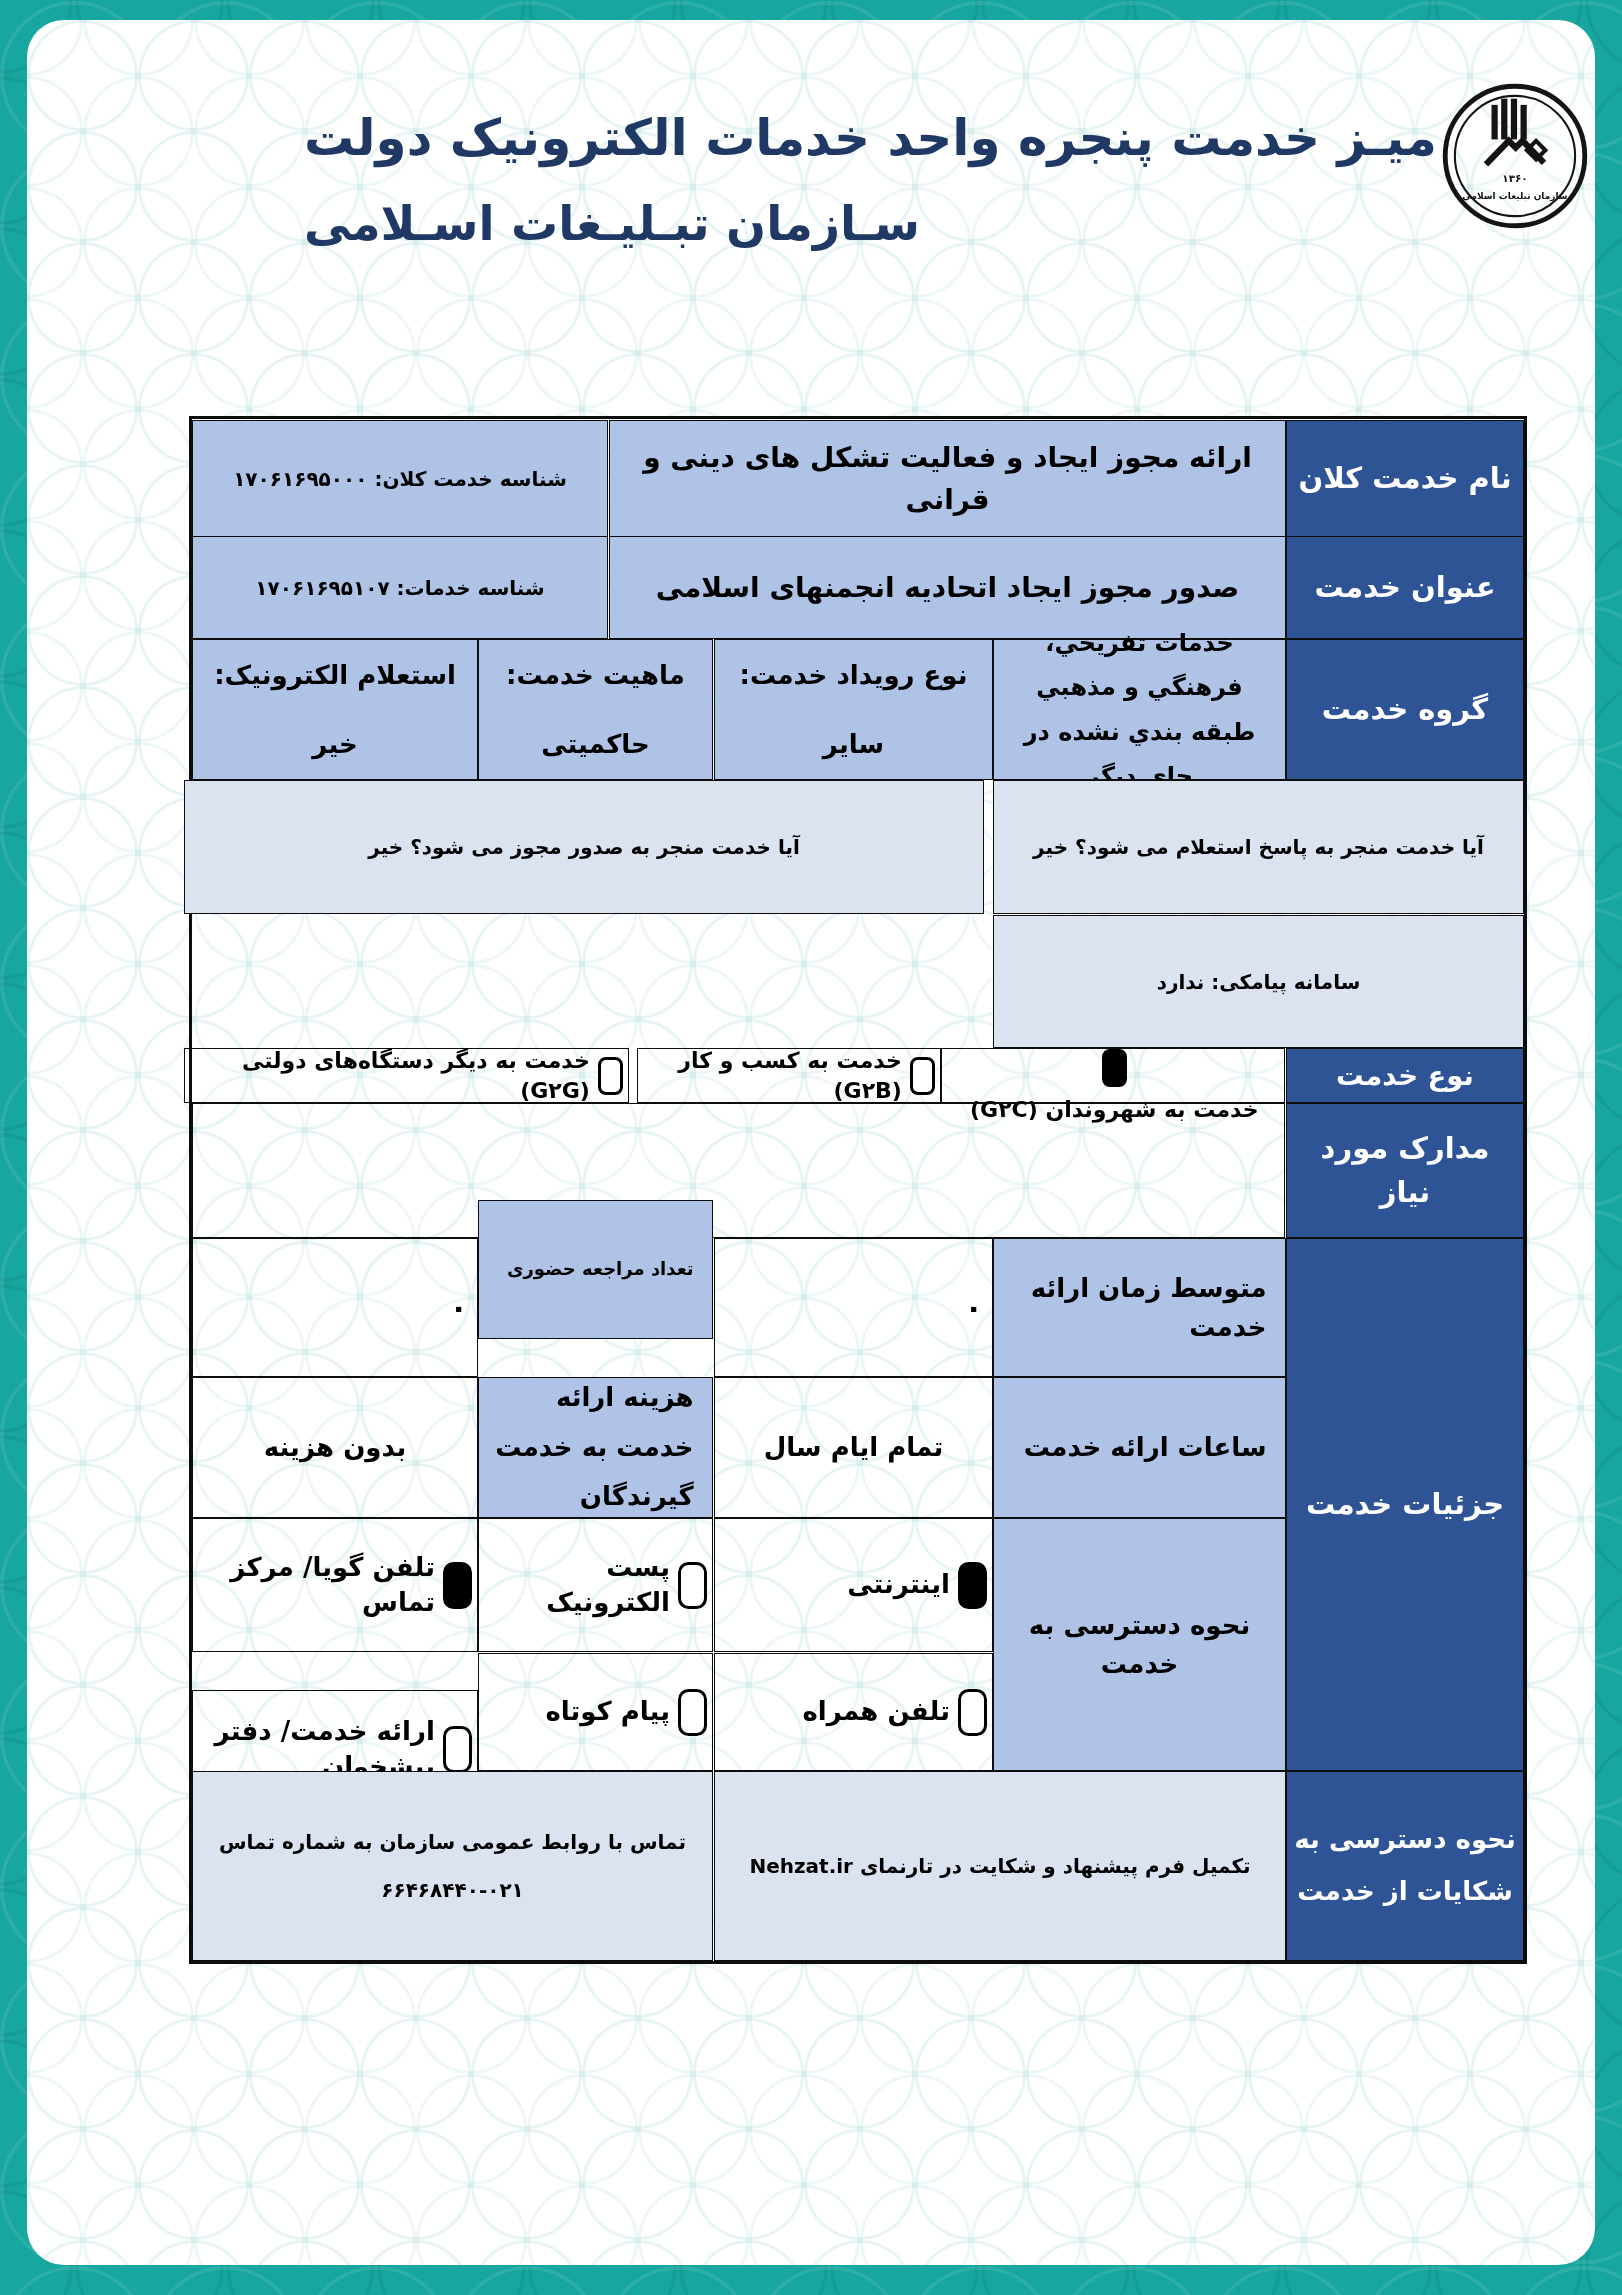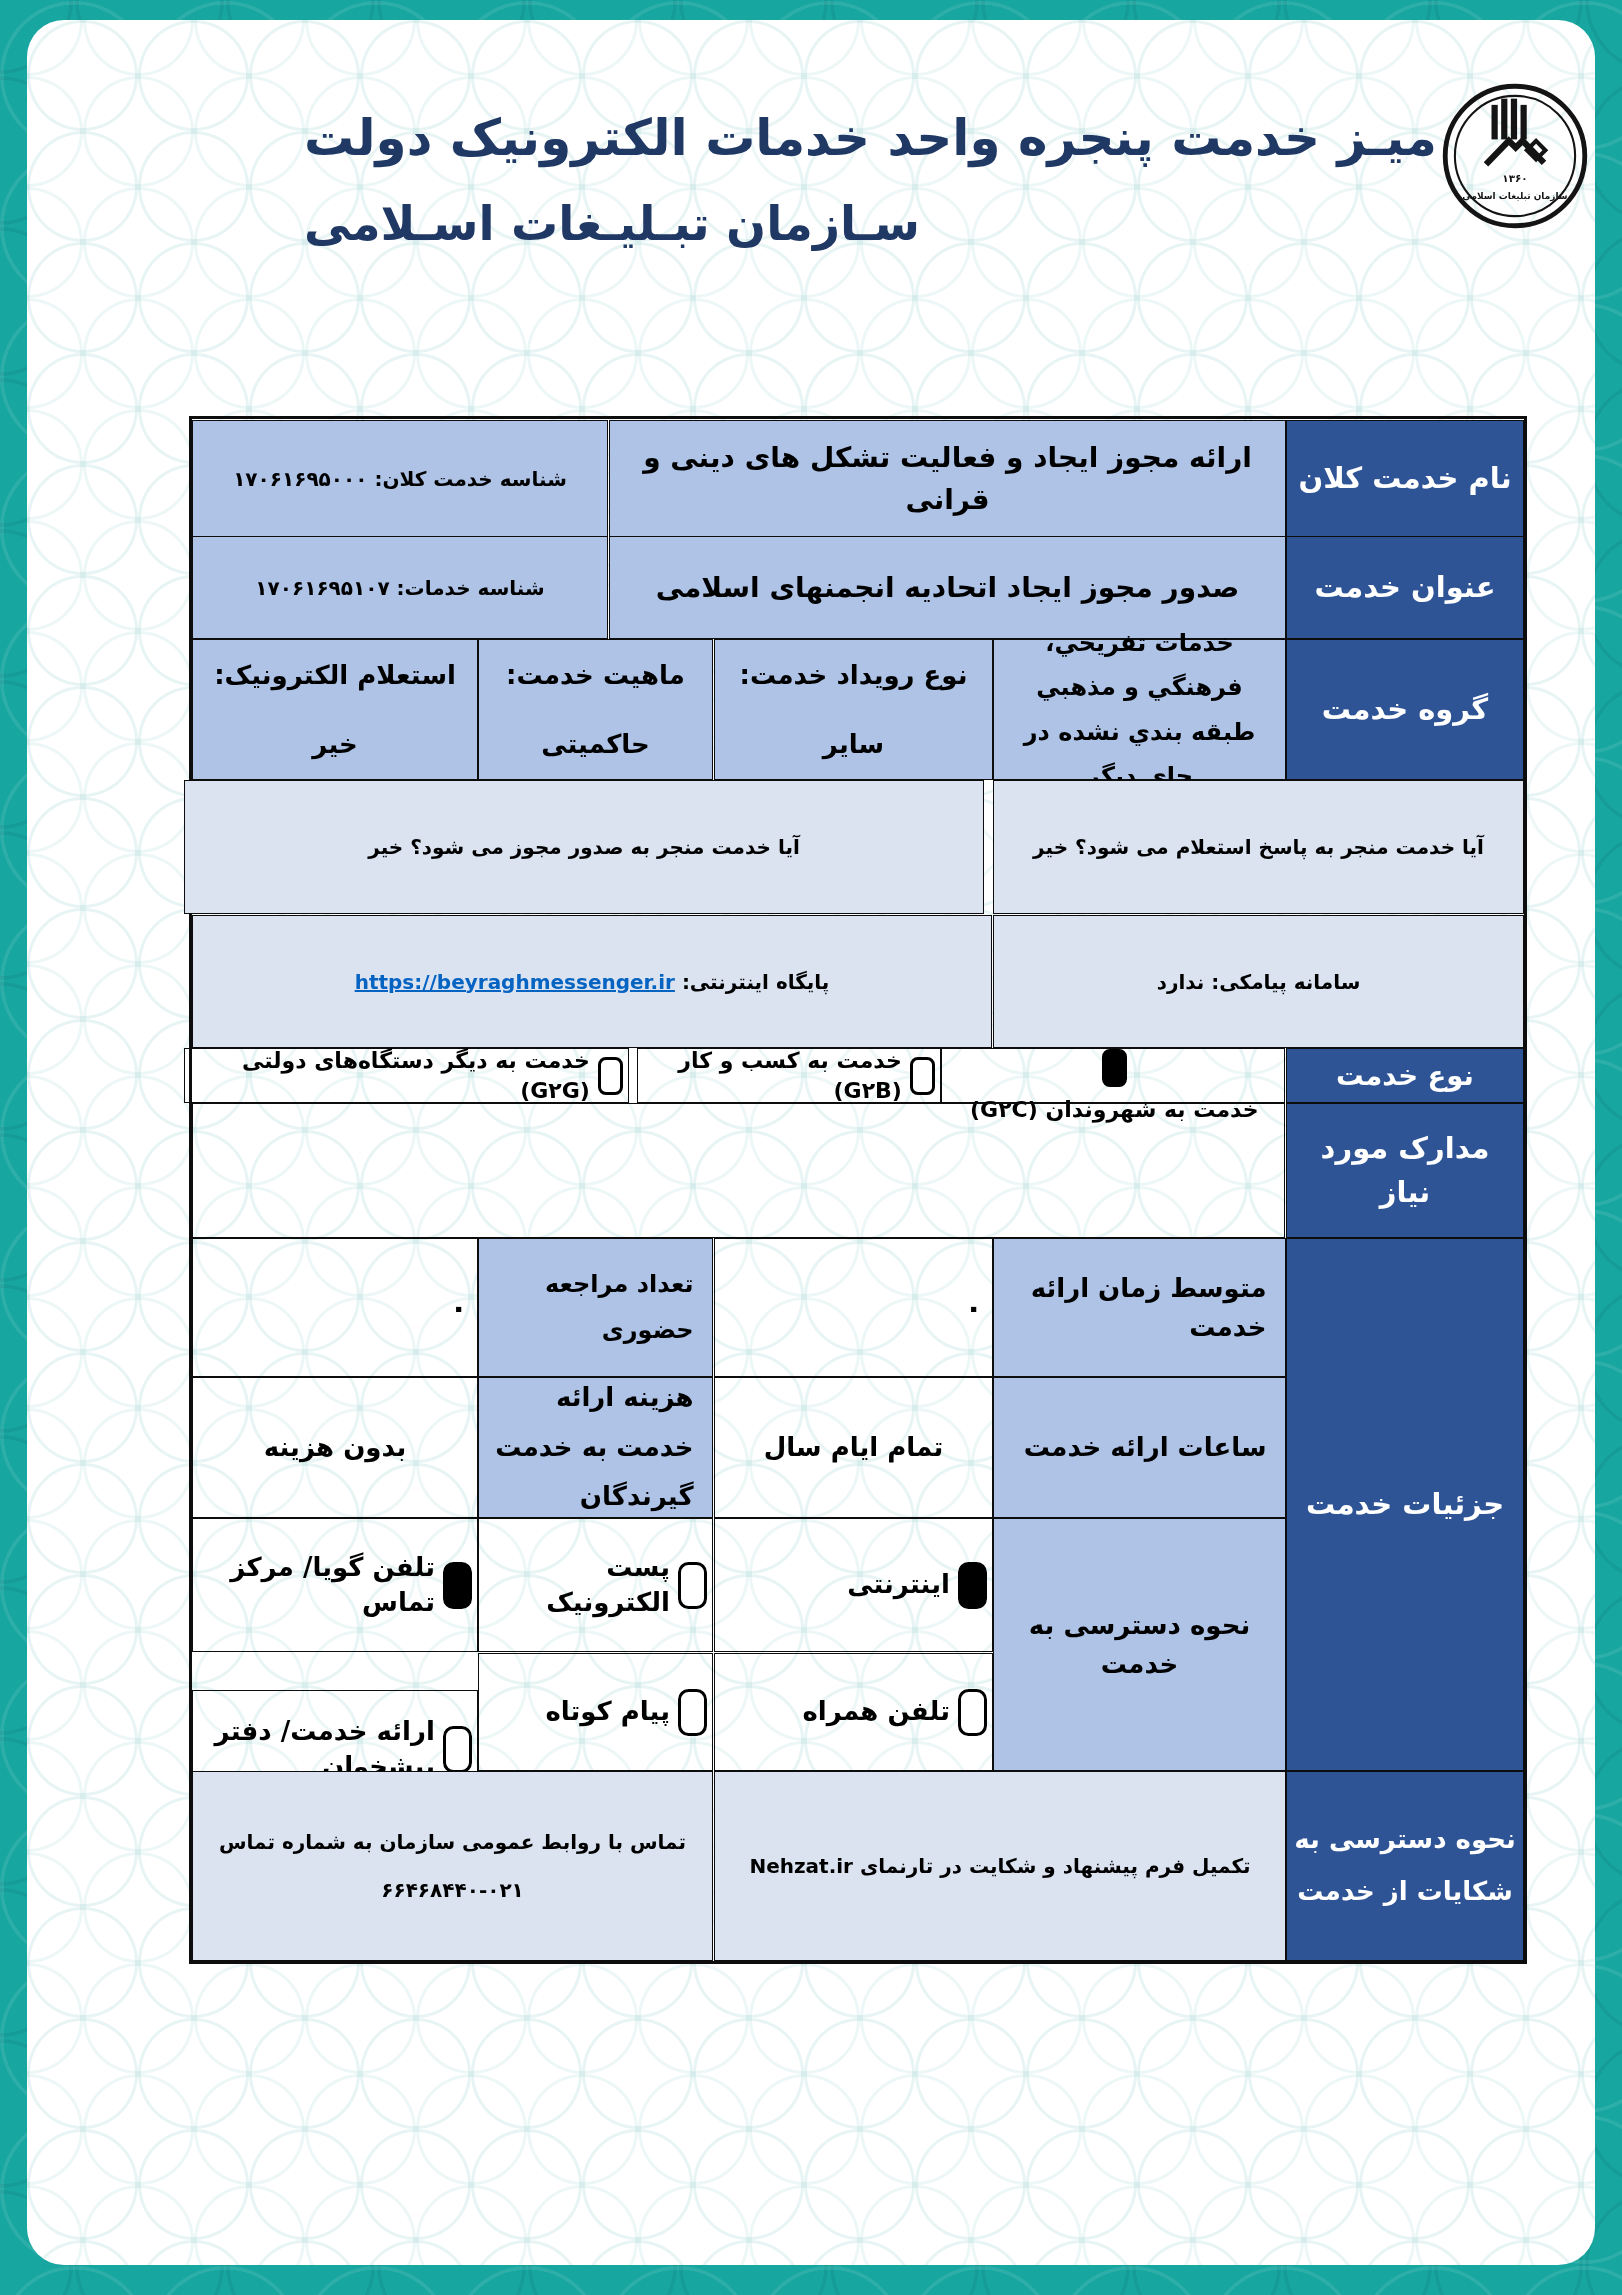--- a/index.html
+++ b/index.html
@@ -99,26 +99,20 @@
   </div>
   <div class="cell peri two-line" style="left:193px;top:639px;width:286px;height:141px;font-size:26px;">
     <div>استعلام الکترونیک:</div>
     <div class="val">خیر</div>
   </div>
 
   <div class="cell lite" style="left:994px;top:780px;width:531px;height:134px;">آیا خدمت منجر به پاسخ استعلام می شود؟ خیر</div>
   <div class="cell lite" style="left:185px;top:780px;width:800px;height:134px;">آیا خدمت منجر به صدور مجوز می شود؟ خیر</div>
 
   <div class="cell lite" style="left:994px;top:915px;width:531px;height:133px;">سامانه پیامکی: ندارد</div>
-  <div class="cell lite" style="left:193px;top:915px;width:800px;height:133px;">
-    <div>
-      <span>پایگاه اینترنتی:</span>
-      <a class="site" href="#" dir="ltr">https://beyraghmessenger.ir</a>
-    </div>
-  </div>
 
   <div class="cell dark" style="left:1287px;top:1048px;width:238px;height:55px;font-size:27.5px;">نوع خدمت</div>
   <div class="cell plain check-cell small" style="left:942px;top:1048px;width:344px;height:55px;flex-direction:column;">
     <span class="pill checked"></span>
     <span>خدمت به شهروندان (G۲C)</span>
   </div>
   <div class="cell plain check-cell small" style="left:638px;top:1048px;width:304px;height:55px;">
     <span class="pill"></span>
     <span>خدمت به کسب و کار (G۲B)</span>
   </div>
@@ -127,21 +121,21 @@
     <span>خدمت به دیگر دستگاه‌های دولتی (G۲G)</span>
   </div>
 
   <div class="cell dark" style="left:1287px;top:1103px;width:238px;height:135px;">مدارک مورد نیاز</div>
   <div class="cell plain" style="left:193px;top:1103px;width:1093px;height:135px;"></div>
 
   <div class="cell dark" style="left:1287px;top:1238px;width:238px;height:533px;">جزئیات خدمت</div>
 
   <div class="cell peri ralign" style="left:994px;top:1238px;width:293px;height:139px;font-size:26px;">متوسط زمان ارائه خدمت</div>
   <div class="cell plain zero" style="left:715px;top:1238px;width:279px;height:139px;">۰</div>
-  <div class="cell peri ralign" style="left:479px;top:1238px;width:235px;height:139px;font-size:24px;line-height:1.9;">تعداد مراجعه حضوری</div>
+  <div class="cell peri ralign" style="left:479px;top:1200px;width:235px;height:139px;font-size:18px;line-height:1.9;">تعداد مراجعه حضوری</div>
   <div class="cell plain zero" style="left:193px;top:1238px;width:286px;height:139px;">۰</div>
 
   <div class="cell peri ralign" style="left:994px;top:1377px;width:293px;height:141px;font-size:26px;">ساعات ارائه خدمت</div>
   <div class="cell plain" style="left:715px;top:1377px;width:279px;height:141px;font-size:26px;">تمام ایام سال</div>
   <div class="cell peri ralign" style="left:479px;top:1377px;width:235px;height:141px;font-size:26px;line-height:1.9;">هزینه ارائه خدمت به خدمت گیرندگان</div>
   <div class="cell plain" style="left:193px;top:1377px;width:286px;height:141px;font-size:26px;">بدون هزینه</div>
 
   <div class="cell peri" style="left:994px;top:1518px;width:293px;height:253px;font-size:26px;">نحوه دسترسی به خدمت</div>
 
   <div class="cell plain check-cell" style="left:715px;top:1518px;width:279px;height:134px;">

